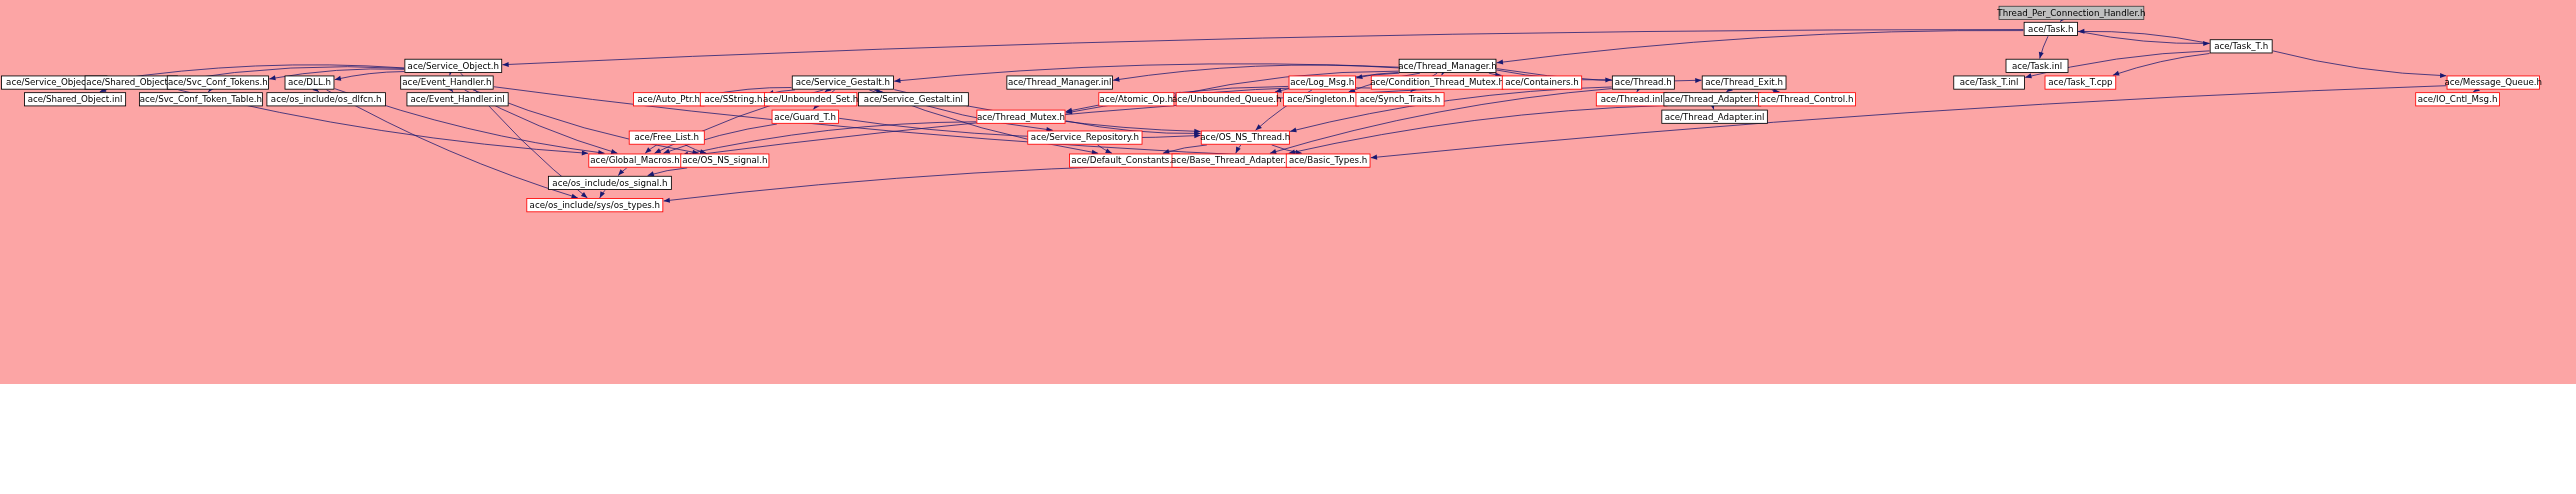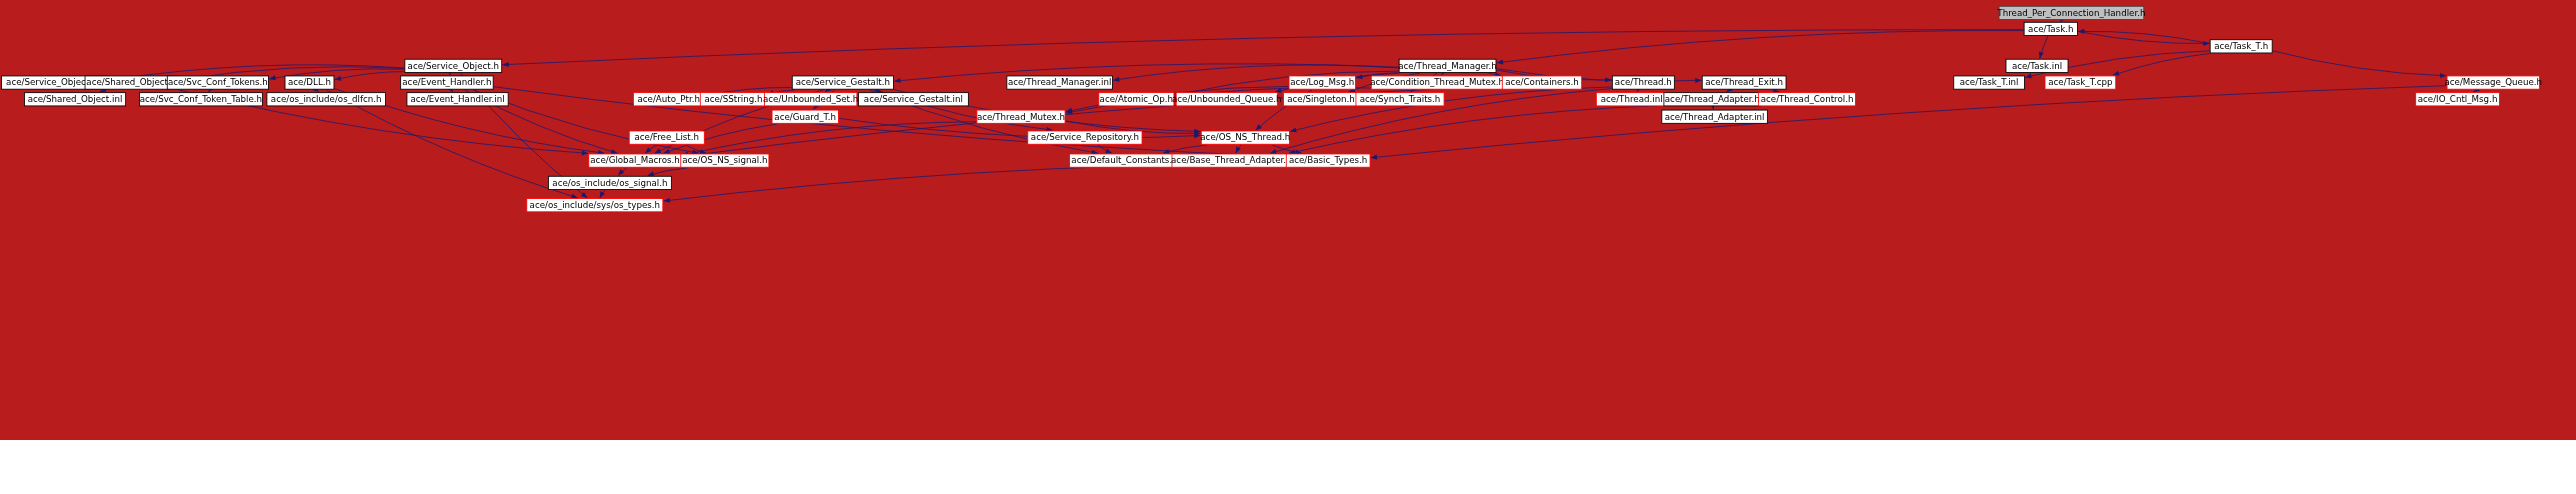--- a/index.html
+++ b/index.html
@@ -1,16 +1,16 @@
 <!DOCTYPE html>
 <html style="font-size:11px"><head>
 <meta charset="utf-8">
 <style>
   html,body{margin:0;padding:0;background:#ffffff;}
-  #wrap{position:relative;width:2576px;height:440px;background:#b91c1c;
+  #wrap{position:relative;width:2576px;height:384px;background:#fca5a5;
         font-family:"DejaVu Sans","Liberation Sans",sans-serif;}
   #graph{position:absolute;left:0;top:0;width:2576px;height:494px;}
   .node-label{font-size:12.5px;fill:#000;text-anchor:middle;dominant-baseline:middle;
               font-family:"DejaVu Sans","Liberation Sans",sans-serif;}
   .nbox{stroke-width:1.2px;}
   .nbox.black{fill:#ffffff;stroke:#000000;}
   .nbox.red{fill:#ffffff;stroke:#ff0000;}
   .nbox.root{fill:#bfbfbf;stroke:#404040;}
   .edge{fill:none;stroke:#191970;stroke-width:1.1px;}
   .arrow{fill:#191970;stroke:none;}

